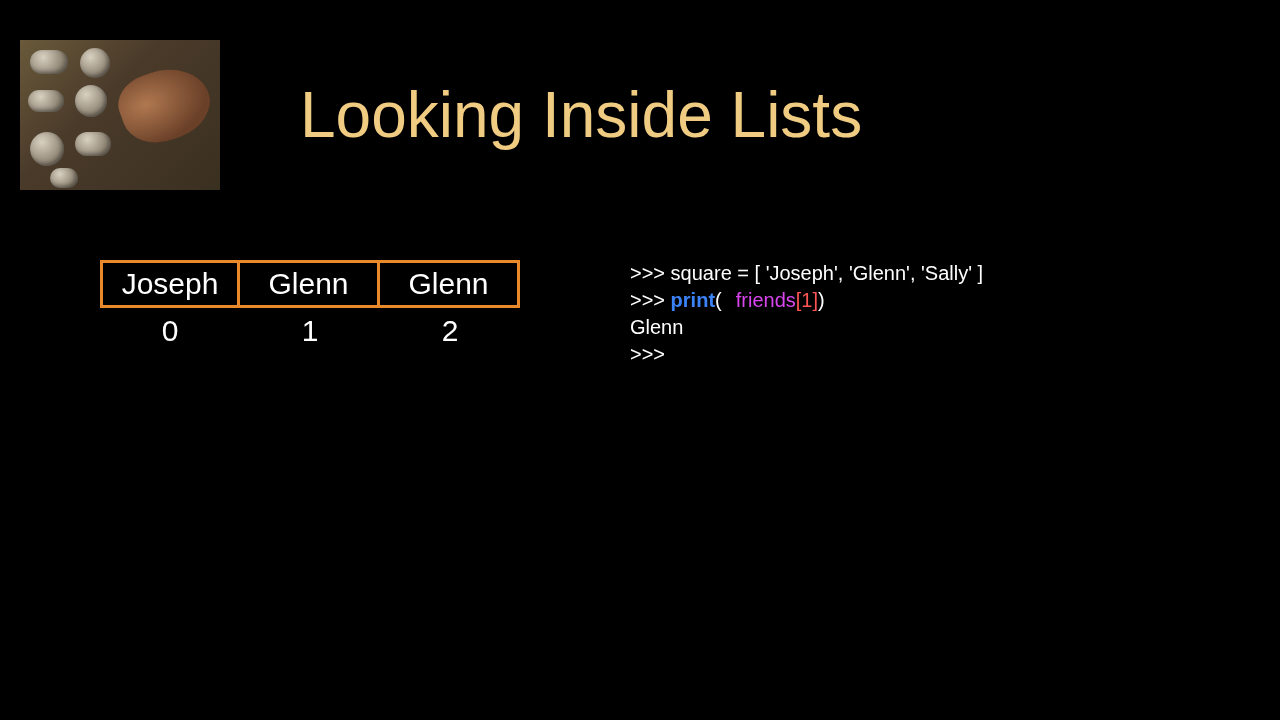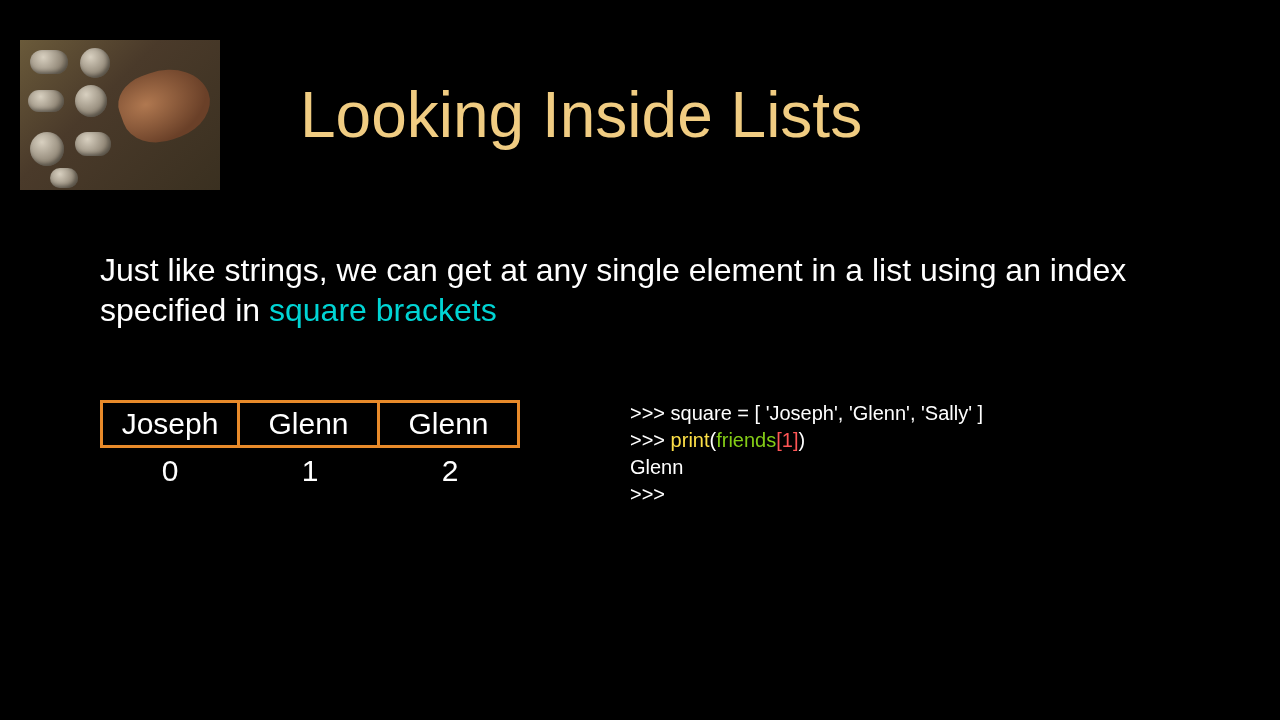--- a/index.html
+++ b/index.html
@@ -98,22 +98,22 @@
     color: #fff;
   }
   .code {
     font-family: Arial, Helvetica, sans-serif;
     font-size: 20px;
     line-height: 1.35;
     white-space: pre;
     color: #fff;
   }
   .code .prompt { color: #fff; }
-  .code .fn { color: #fde047; }
-  .code .var { color: #84cc16; }
+  .code .fn { color: #3b82f6; font-weight: bold; }
+  .code .var { color: #d946ef; margin-left: 14px; }
   .code .num { color: #ff5555; }
   .code .br { color: #ff5555; }
 </style>
 </head>
 <body>
 
 <div class="slide">
 
   <div class="header">
     <div class="thumb">
@@ -122,23 +122,20 @@
       <div class="btn" style="left:8px; top:50px; width:36px; height:22px; border-radius:11px;"></div>
       <div class="btn" style="left:55px; top:45px; width:32px; height:32px;"></div>
       <div class="btn" style="left:10px; top:92px; width:34px; height:34px;"></div>
       <div class="btn" style="left:55px; top:92px; width:36px; height:24px; border-radius:12px;"></div>
       <div class="btn" style="left:30px; top:128px; width:28px; height:20px; border-radius:10px;"></div>
       <div class="hand"></div>
     </div>
     <div class="title">Looking Inside Lists</div>
   </div>
 
-  <div class="body-text">
-    <span>Just like strings, we can get at any single element in a list using an index specified in </span><span class="highlight">square brackets</span>
-  </div>
 
   <div class="lower">
 
     <div class="list-diagram">
       <div class="cells">
         <div class="cell">Joseph</div>
         <div class="cell">Glenn</div>
         <div class="cell">Glenn</div>
       </div>
       <div class="indices">

